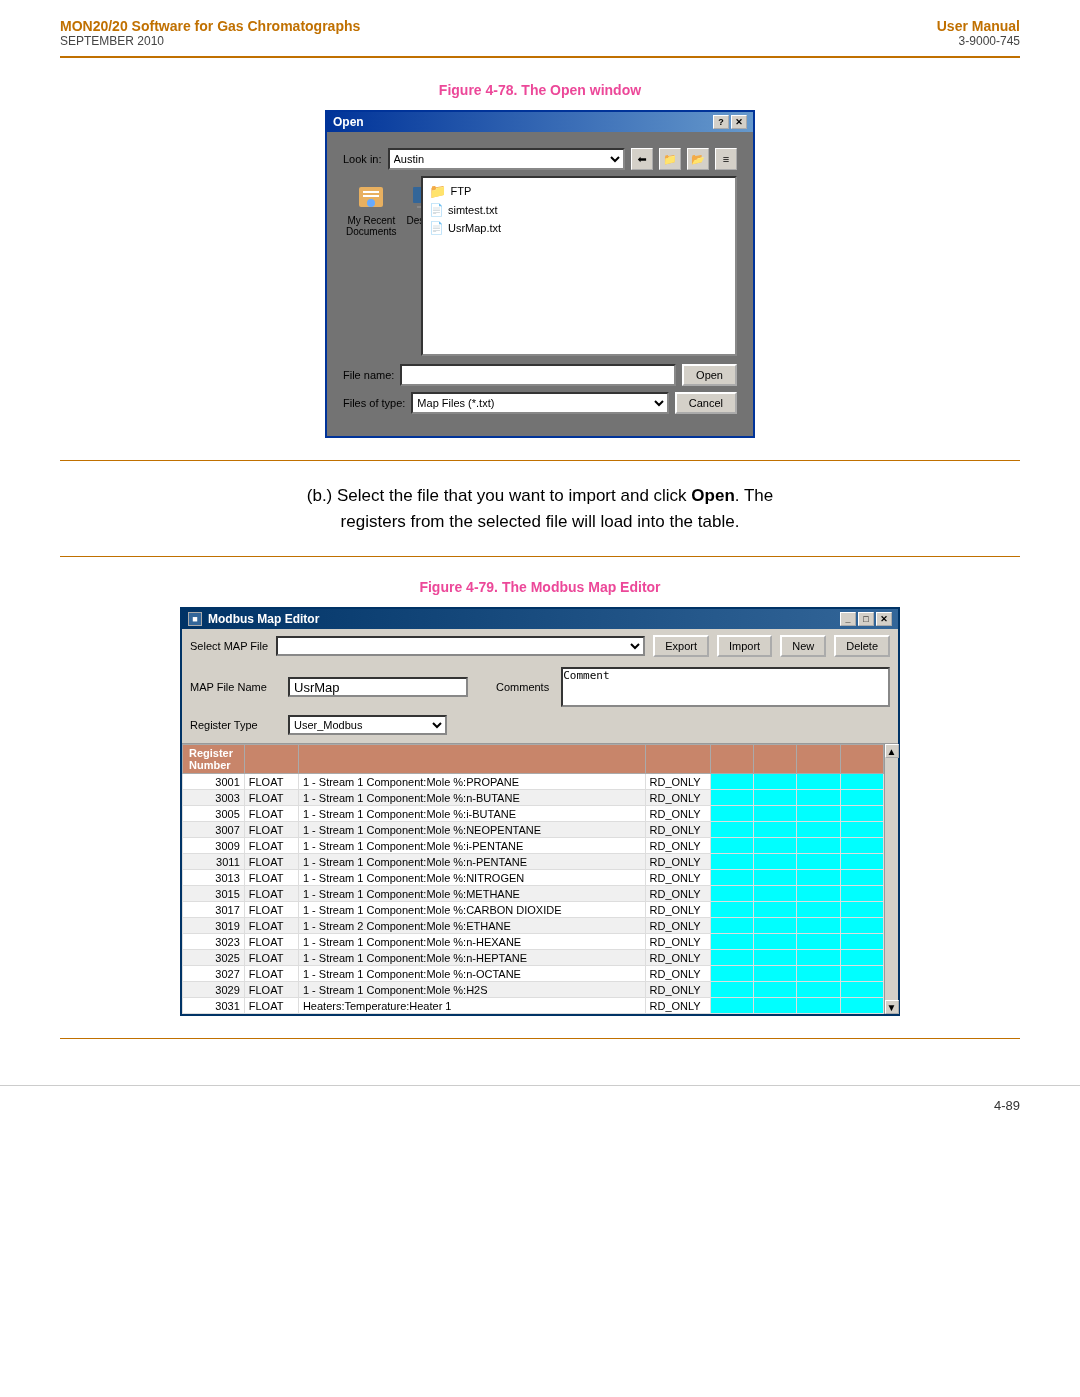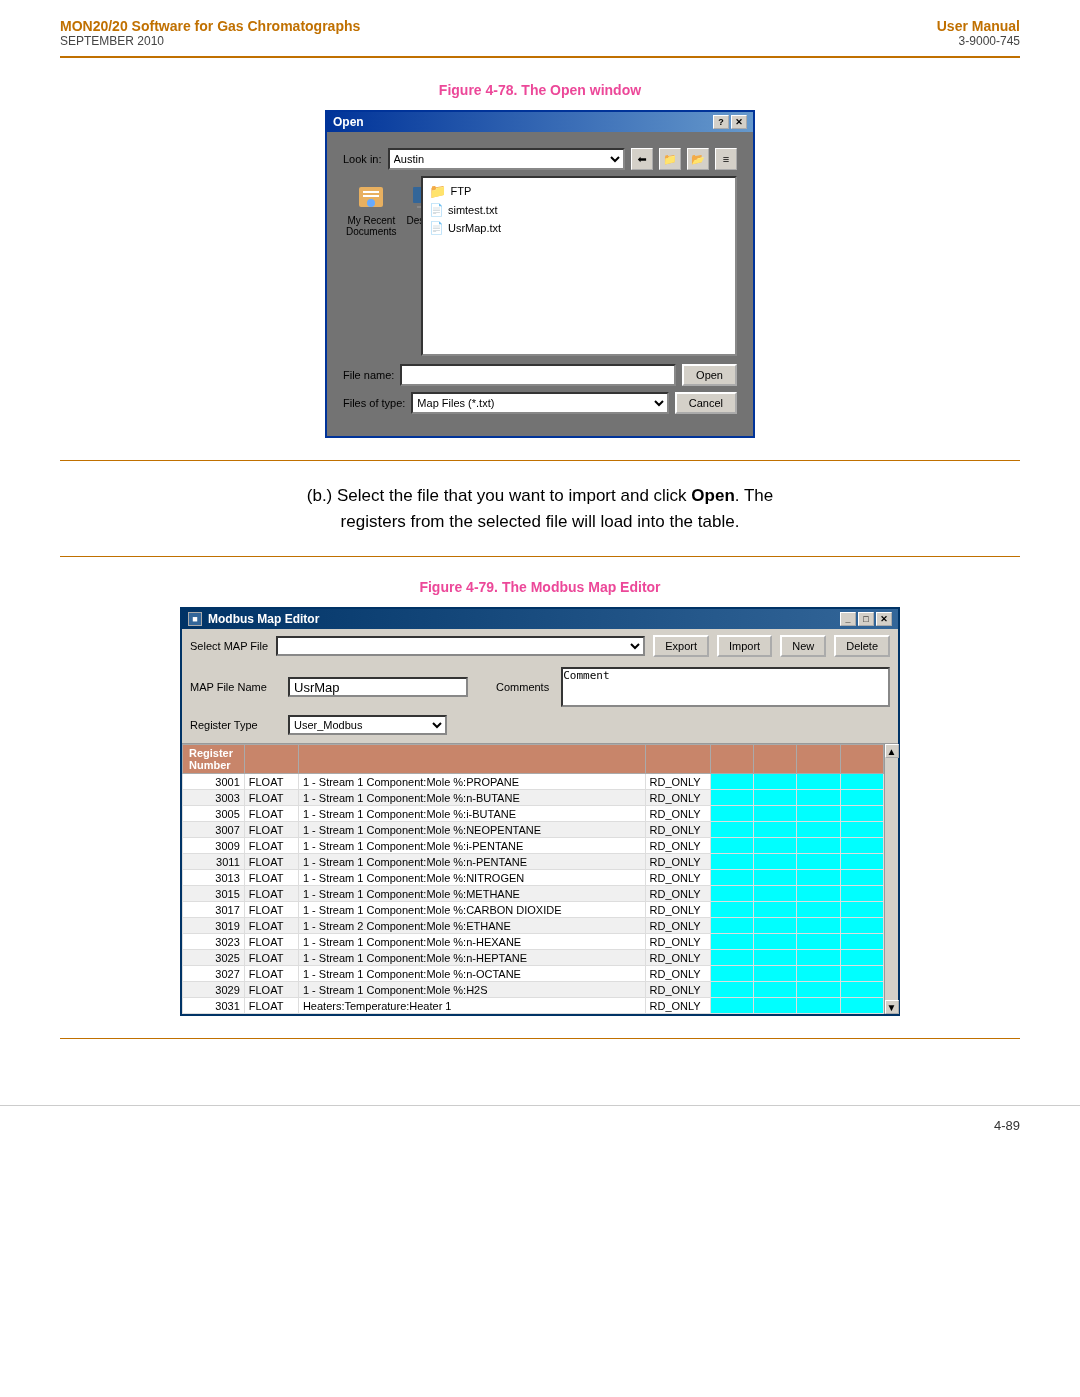--- a/index.html
+++ b/index.html
@@ -389,21 +389,20 @@
       flex-direction: column;
       align-items: center;
     }
 
     
     .page-footer {
       padding: 12px 60px;
       display: flex;
       justify-content: flex-end;
       border-top: 1px solid #ccc;
-      margin-top: 20px;
     }
     .page-number {
       font-size: 13px;
       color: #333;
     }
   </style>
 </head>
 <body>
 
 <div class="page-header">

